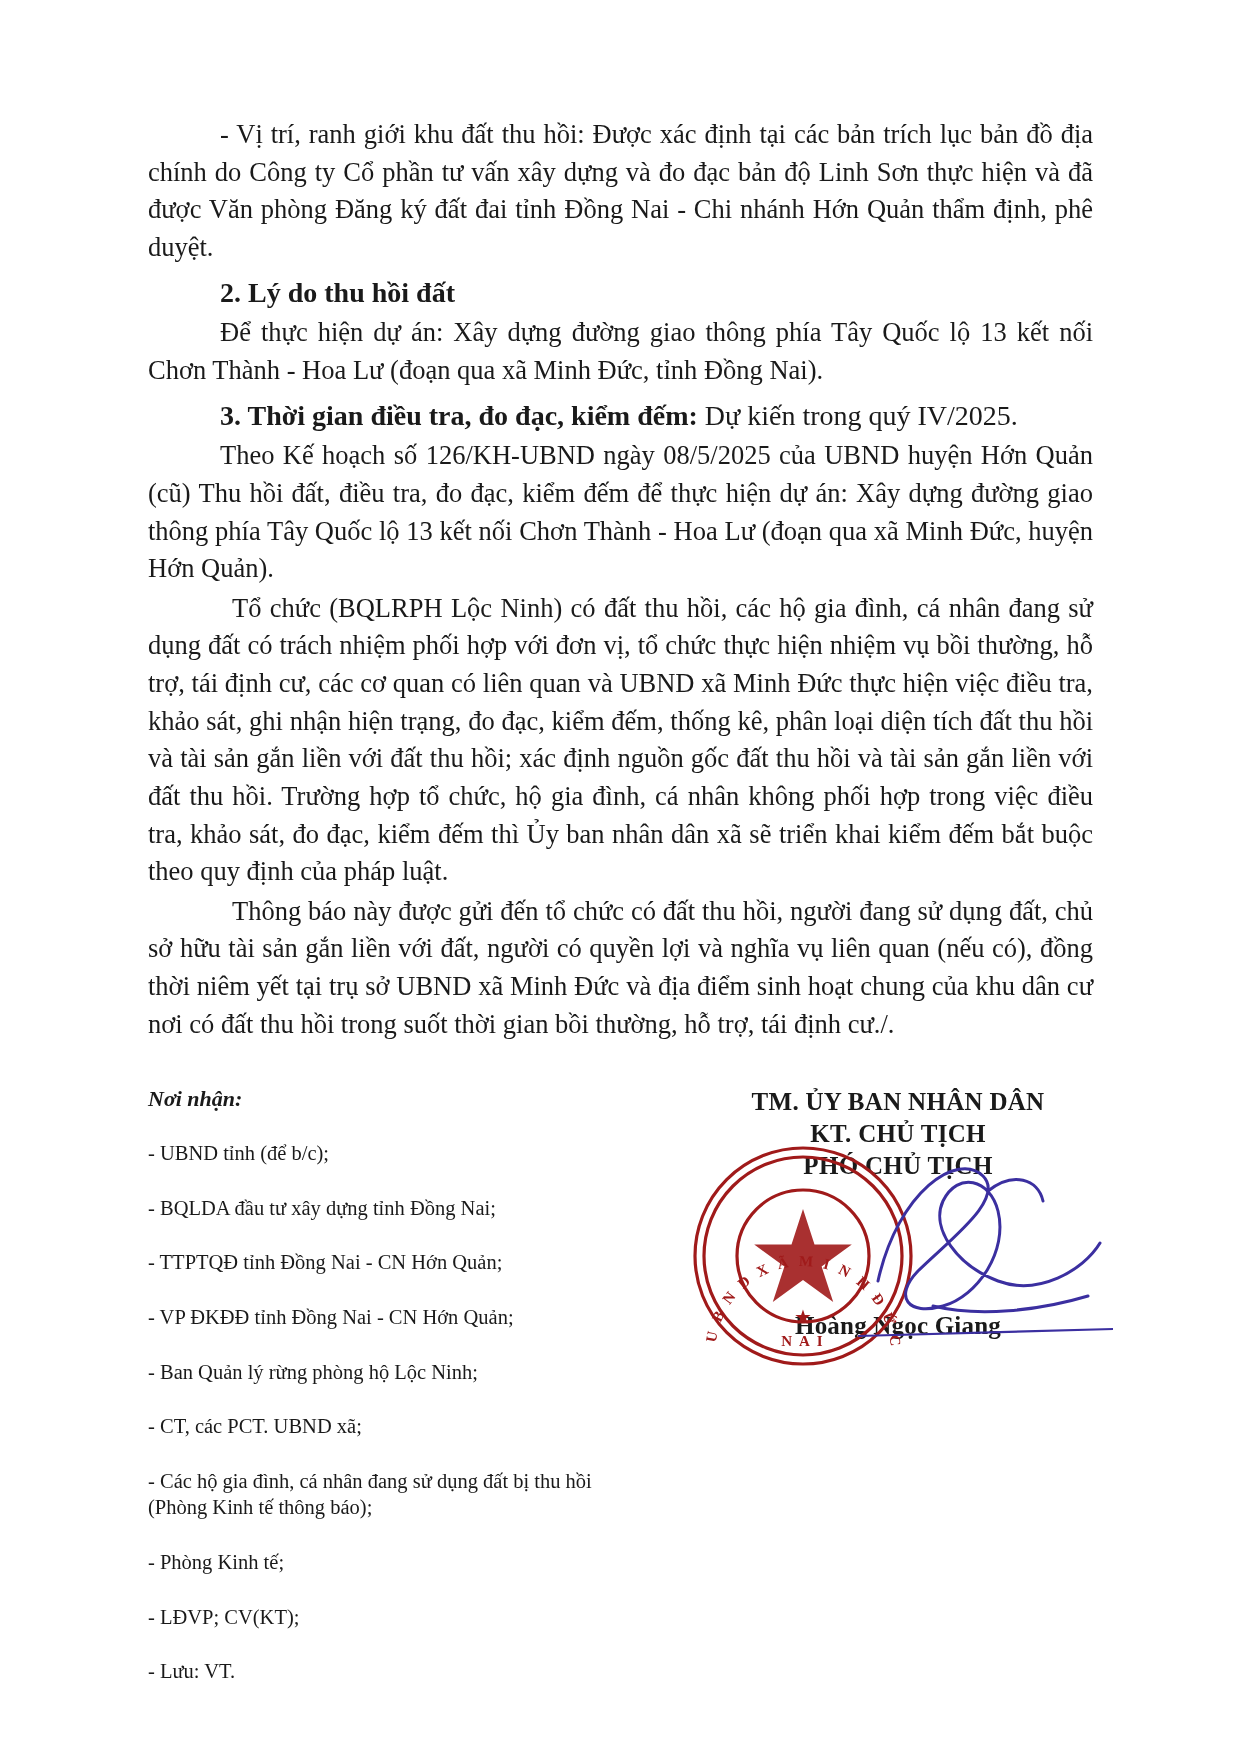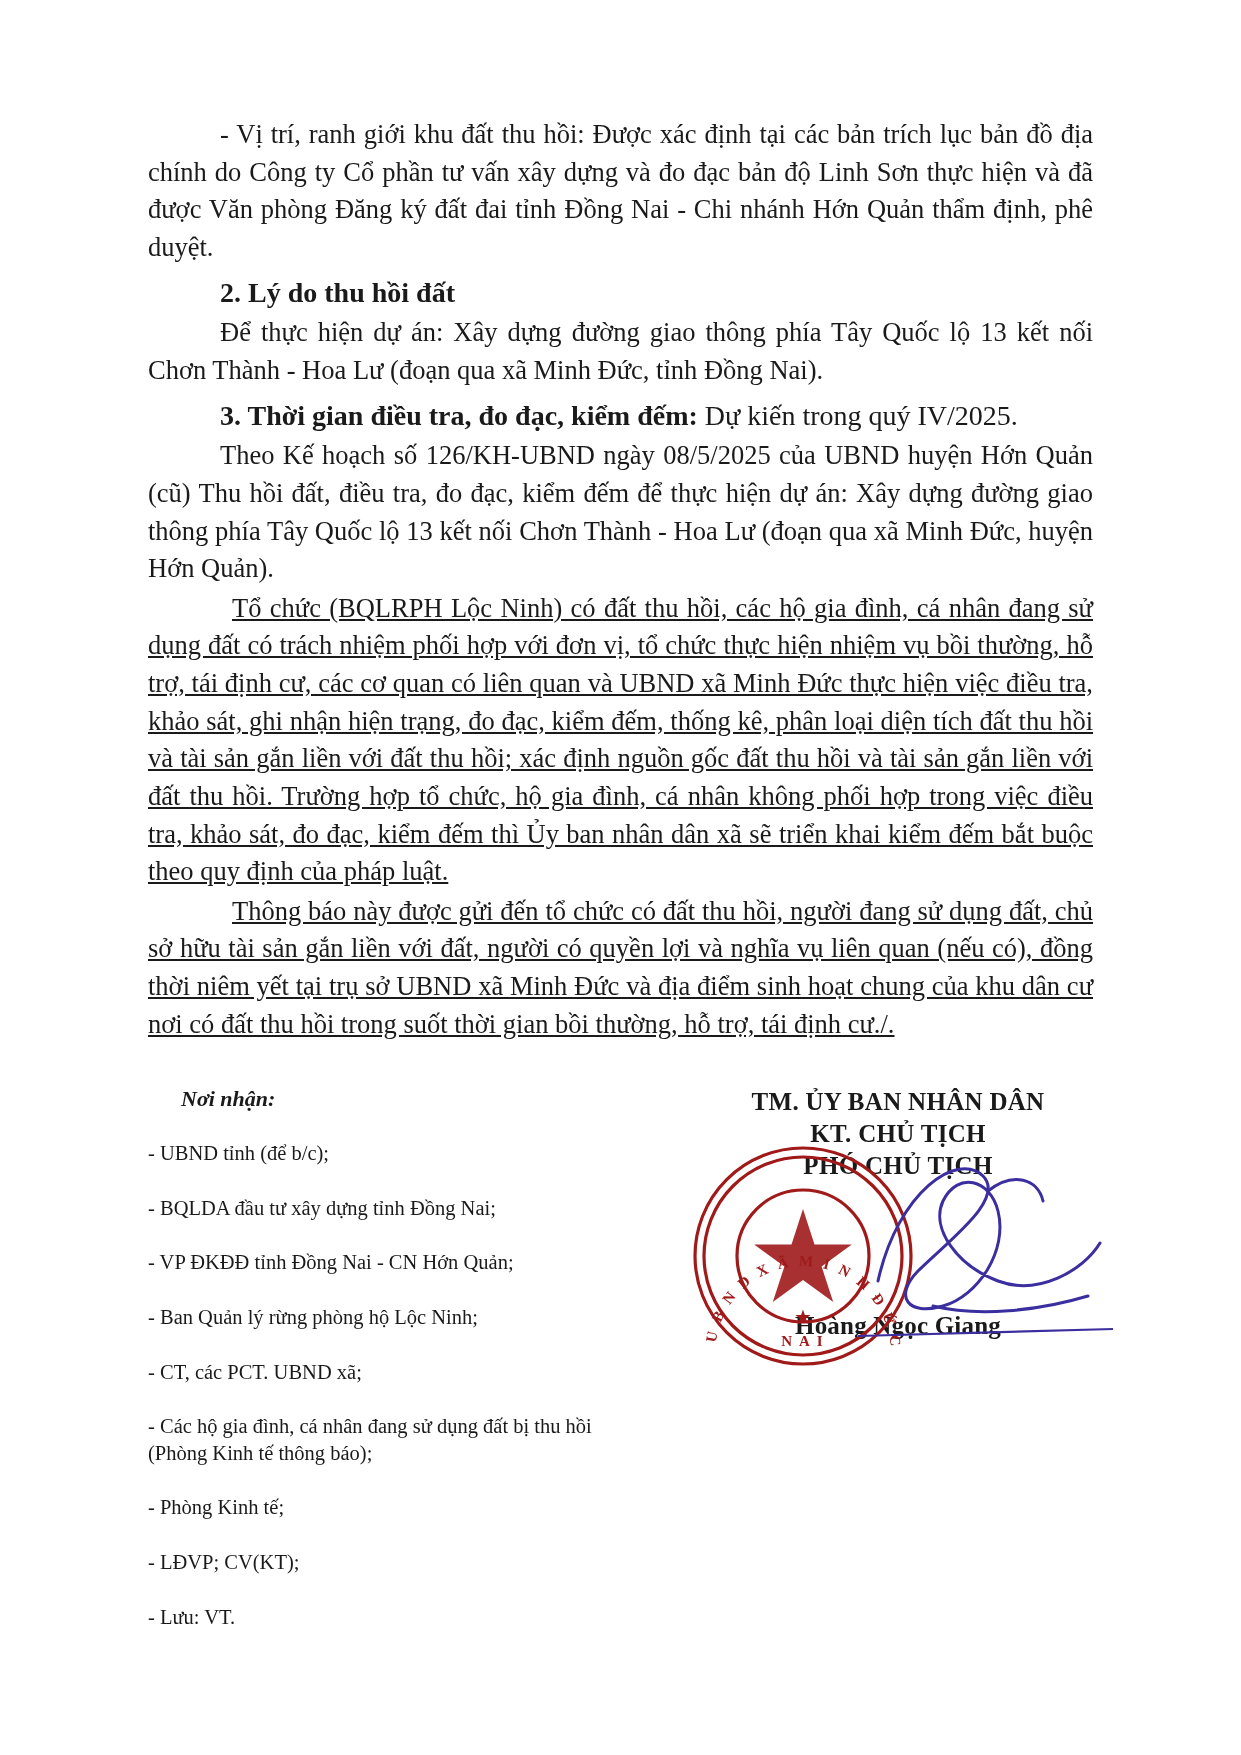--- a/index.html
+++ b/index.html
@@ -33,21 +33,20 @@
     font-size: 26.5px;
     line-height: 1.42;
     text-align: justify;
     text-justify: inter-word;
   }
   p.body-par.indent {
     text-indent: 72px;
   }
   p.body-par.indent-big {
     text-indent: 84px;
-    text-decoration: underline;
   }
   .b {
     font-weight: bold;
   }
   .heading {
     margin: 6px 0 2px 0;
     font-size: 28px;
     line-height: 1.42;
     text-indent: 72px;
     text-align: left;
@@ -65,21 +64,20 @@
     position: absolute;
     left: 0;
     top: 0;
     width: 470px;
   }
   .recip-title {
     font-weight: bold;
     font-style: italic;
     font-size: 22px;
     margin-bottom: 2px;
-    margin-left: 33px;
   }
   .recip-line {
     font-size: 20.5px;
     line-height: 1.30;
     white-space: normal;
     margin-top: 28px;
   }
   .signature {
     position: absolute;
     left: 540px;
@@ -142,20 +140,21 @@
 
     <p class="body-par indent-big">Thông báo này được gửi đến tổ chức có đất thu hồi, người đang sử dụng đất, chủ sở hữu tài sản gắn liền với đất, người có quyền lợi và nghĩa vụ liên quan (nếu có), đồng thời niêm yết tại trụ sở UBND xã Minh Đức và địa điểm sinh hoạt chung của khu dân cư nơi có đất thu hồi trong suốt thời gian bồi thường, hỗ trợ, tái định cư./.</p>
   </div>
 
   <div class="footer">
 
     <div class="recip">
       <div class="recip-title">Nơi nhận:</div>
       <div class="recip-line">- UBND tỉnh (để b/c);</div>
       <div class="recip-line">- BQLDA đầu tư xây dựng tỉnh Đồng Nai;</div>
+      <div class="recip-line">- TTPTQĐ tỉnh Đồng Nai - CN Hớn Quản;</div>
       <div class="recip-line">- VP ĐKĐĐ tỉnh Đồng Nai - CN Hớn Quản;</div>
       <div class="recip-line">- Ban Quản lý rừng phòng hộ Lộc Ninh;</div>
       <div class="recip-line">- CT, các PCT. UBND xã;</div>
       <div class="recip-line">- Các hộ gia đình, cá nhân đang sử dụng đất bị thu hồi (Phòng Kinh tế thông báo);</div>
       <div class="recip-line">- Phòng Kinh tế;</div>
       <div class="recip-line">- LĐVP; CV(KT);</div>
       <div class="recip-line">- Lưu: VT.</div>
     </div>
 
     <div class="signature">

